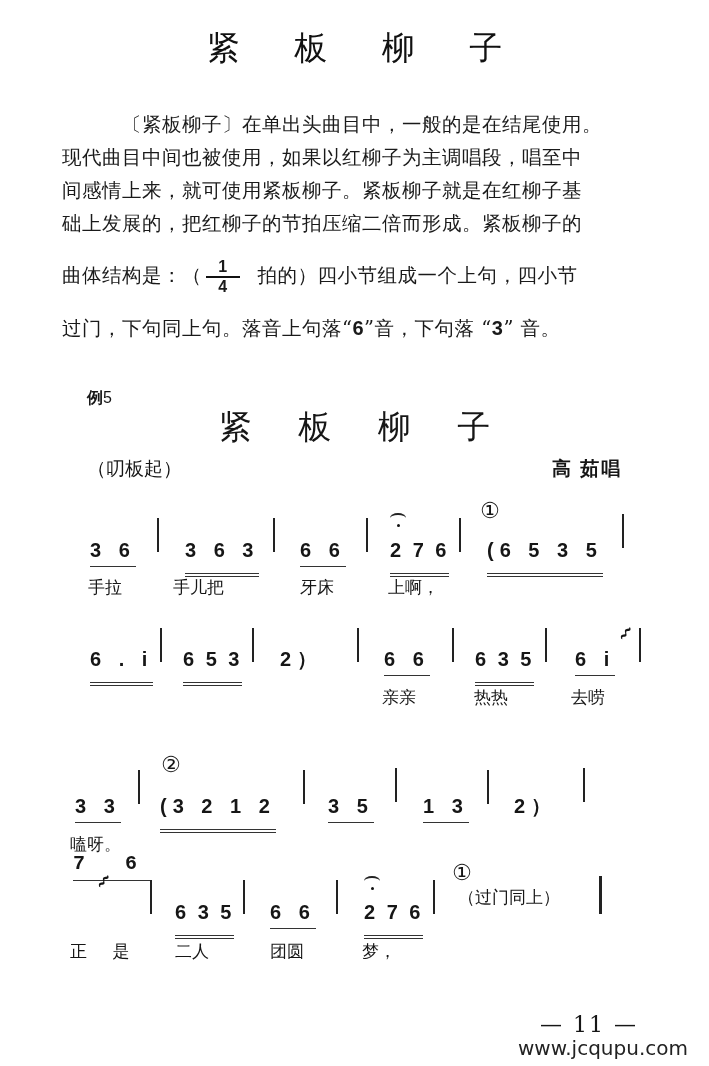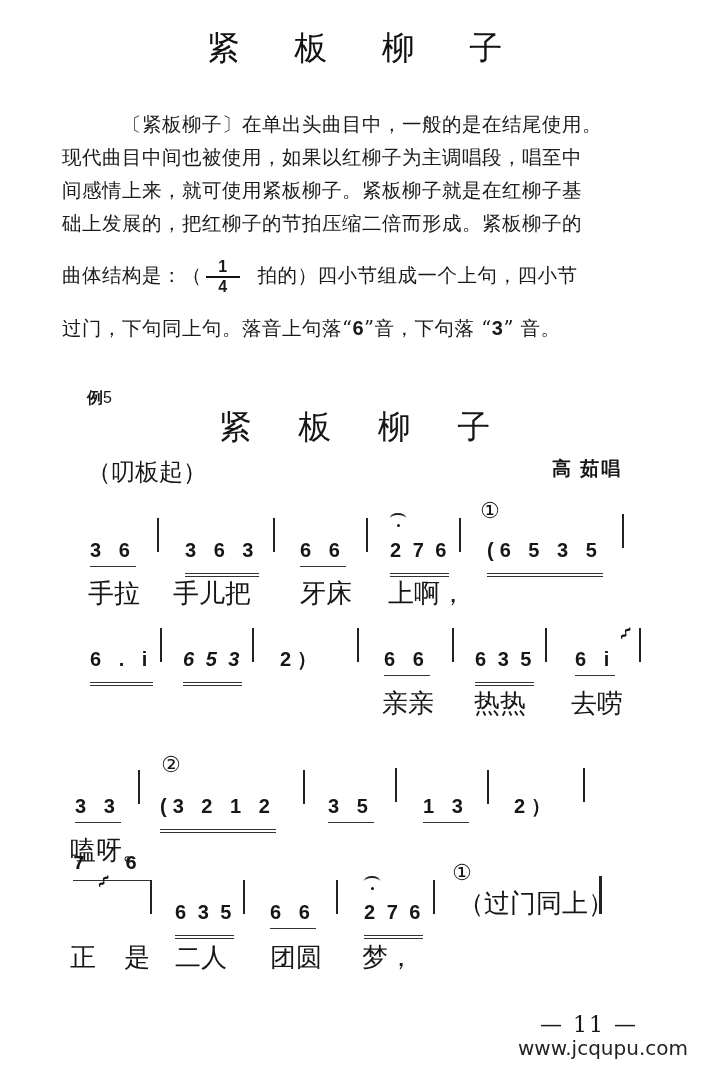--- a/index.html
+++ b/index.html
@@ -25,33 +25,33 @@
     line-height: 18px;
   }
   .frac .bar { border-top: 2px solid #111; width: 34px; }
   .bnum { font-family: "Liberation Sans", sans-serif; font-weight: bold; font-size: 20px; }
 
   .example-label { left: 87px; top: 388px; font-size: 16px; font-weight: bold;
     font-family: "Liberation Sans", sans-serif; }
   .example-label .n { font-weight: normal; }
   .song-title { left: 0; width: 709px; top: 405px; text-align: center;
     font-size: 33px; letter-spacing: 18px; text-indent: 18px; }
-  .start-note { left: 87px; top: 456px; font-size: 24px; }
+  .start-note { left: 87px; top: 456px; font-size: 19px; }
   .singer { left: 552px; top: 456px; font-size: 19px; font-weight: bold;
     font-family: "Liberation Sans", sans-serif; letter-spacing: 2px; }
 
   .note-group {
     position: absolute; font-family: "Liberation Sans", sans-serif; font-weight: bold;
     font-size: 20px; letter-spacing: 6px; white-space: nowrap; line-height: 24px; margin-top: 12px;
   }
   .ul1 { border-bottom: 1.6px solid #333; padding-bottom: 4px; }
   .ul2 { border-bottom: 4px double #333; padding-bottom: 11px; }
   .barline { position: absolute; width: 1.5px; background: #222; height: 34px; }
   .barline.end { width: 3px; }
-  .lyric { position: absolute; font-size: 26px; white-space: nowrap; }
+  .lyric { position: absolute; font-size: 17px; white-space: nowrap; }
   .circ { position: absolute; font-size: 22px; font-family: "DejaVu Sans", sans-serif; }
   .tie { position: absolute; width: 16px; height: 8px; border-top: 2px solid #222;
     border-radius: 50% 50% 0 0; }
   .dot { position: absolute; width: 3px; height: 3px; background: #111; border-radius: 50%; }
   .squiggle { position: absolute; font-size: 14px; transform: rotate(-55deg); font-family: "DejaVu Sans", sans-serif; }
   .page-num { left: 540px; top: 1012px; font-size: 22px; letter-spacing: 2px; }
   .watermark { left: 518px; top: 1036px; font-size: 20px;
     font-family: "DejaVu Sans", sans-serif; color: #222; }
 </style>
 </head>
@@ -100,21 +100,21 @@
 
   <span class="lyric" style="left:88px; top:576px;">手拉</span>
   <span class="lyric" style="left:173px; top:576px;text-align:center;">手儿把</span>
   <span class="lyric" style="left:300px; top:576px;">牙床</span>
   <span class="lyric" style="left:388px; top:576px;">上啊，</span>
 </div>
 
 <div>
   <span class="note-group ul2" style="left:90px; top:635px;">6 . i</span>
   <div class="barline" style="left:160px; top:628px;"></div>
-  <span class="note-group ul2" style="left:183px; top:635px; letter-spacing:3px;font-style:italic;">6 5 3</span>
+  <span class="note-group ul2" style="left:183px; top:635px; letter-spacing:3px;">6 5 3</span>
   <div class="barline" style="left:252px; top:628px;"></div>
   <span class="note-group" style="left:280px; top:635px;">2）</span>
   <div class="barline" style="left:357px; top:628px;"></div>
   <span class="note-group ul1" style="left:384px; top:635px;">6 6</span>
   <div class="barline" style="left:452px; top:628px;"></div>
   <span class="note-group ul2" style="left:475px; top:635px; letter-spacing:3px;">6 3 5</span>
   <div class="barline" style="left:545px; top:628px;"></div>
   <span class="note-group ul1" style="left:575px; top:635px;">6 i</span>
   <span class="squiggle" style="left:617px; top:622px;">〰</span>
   <div class="barline" style="left:639px; top:628px;"></div>

